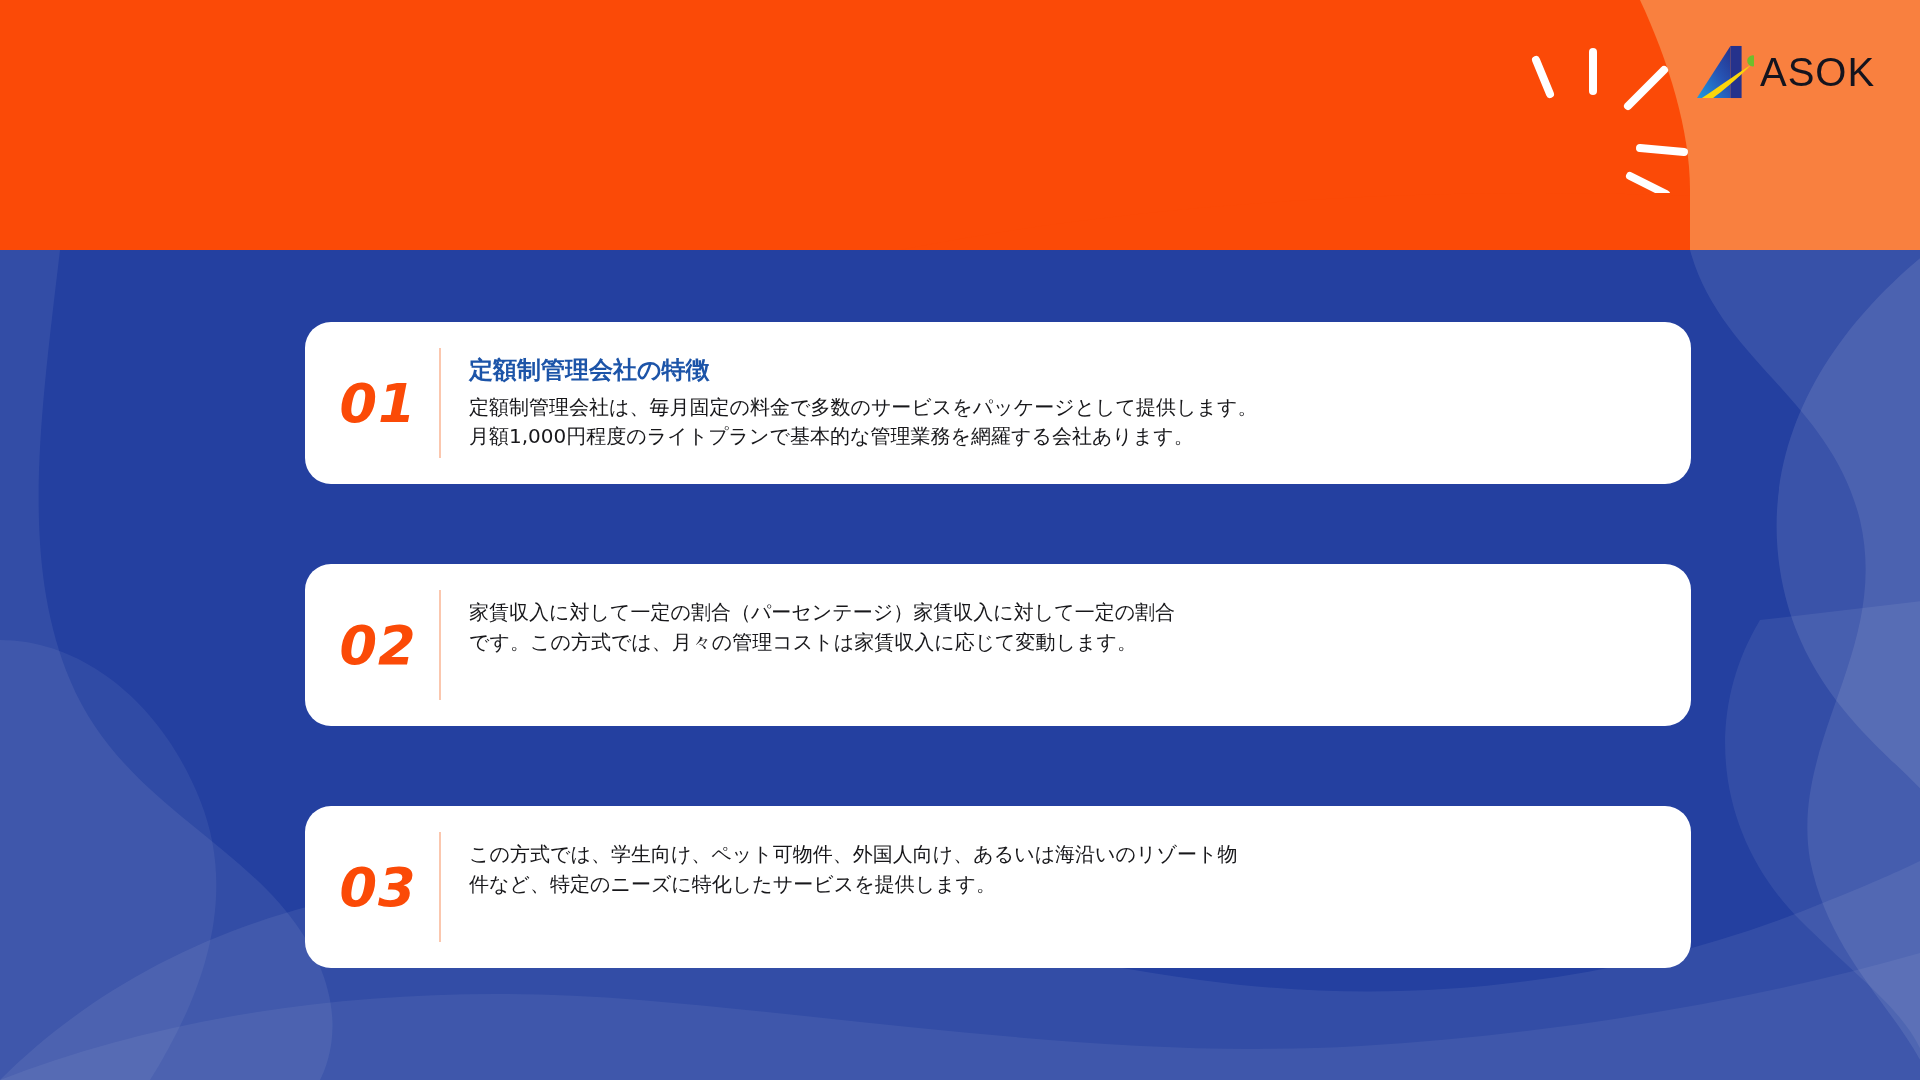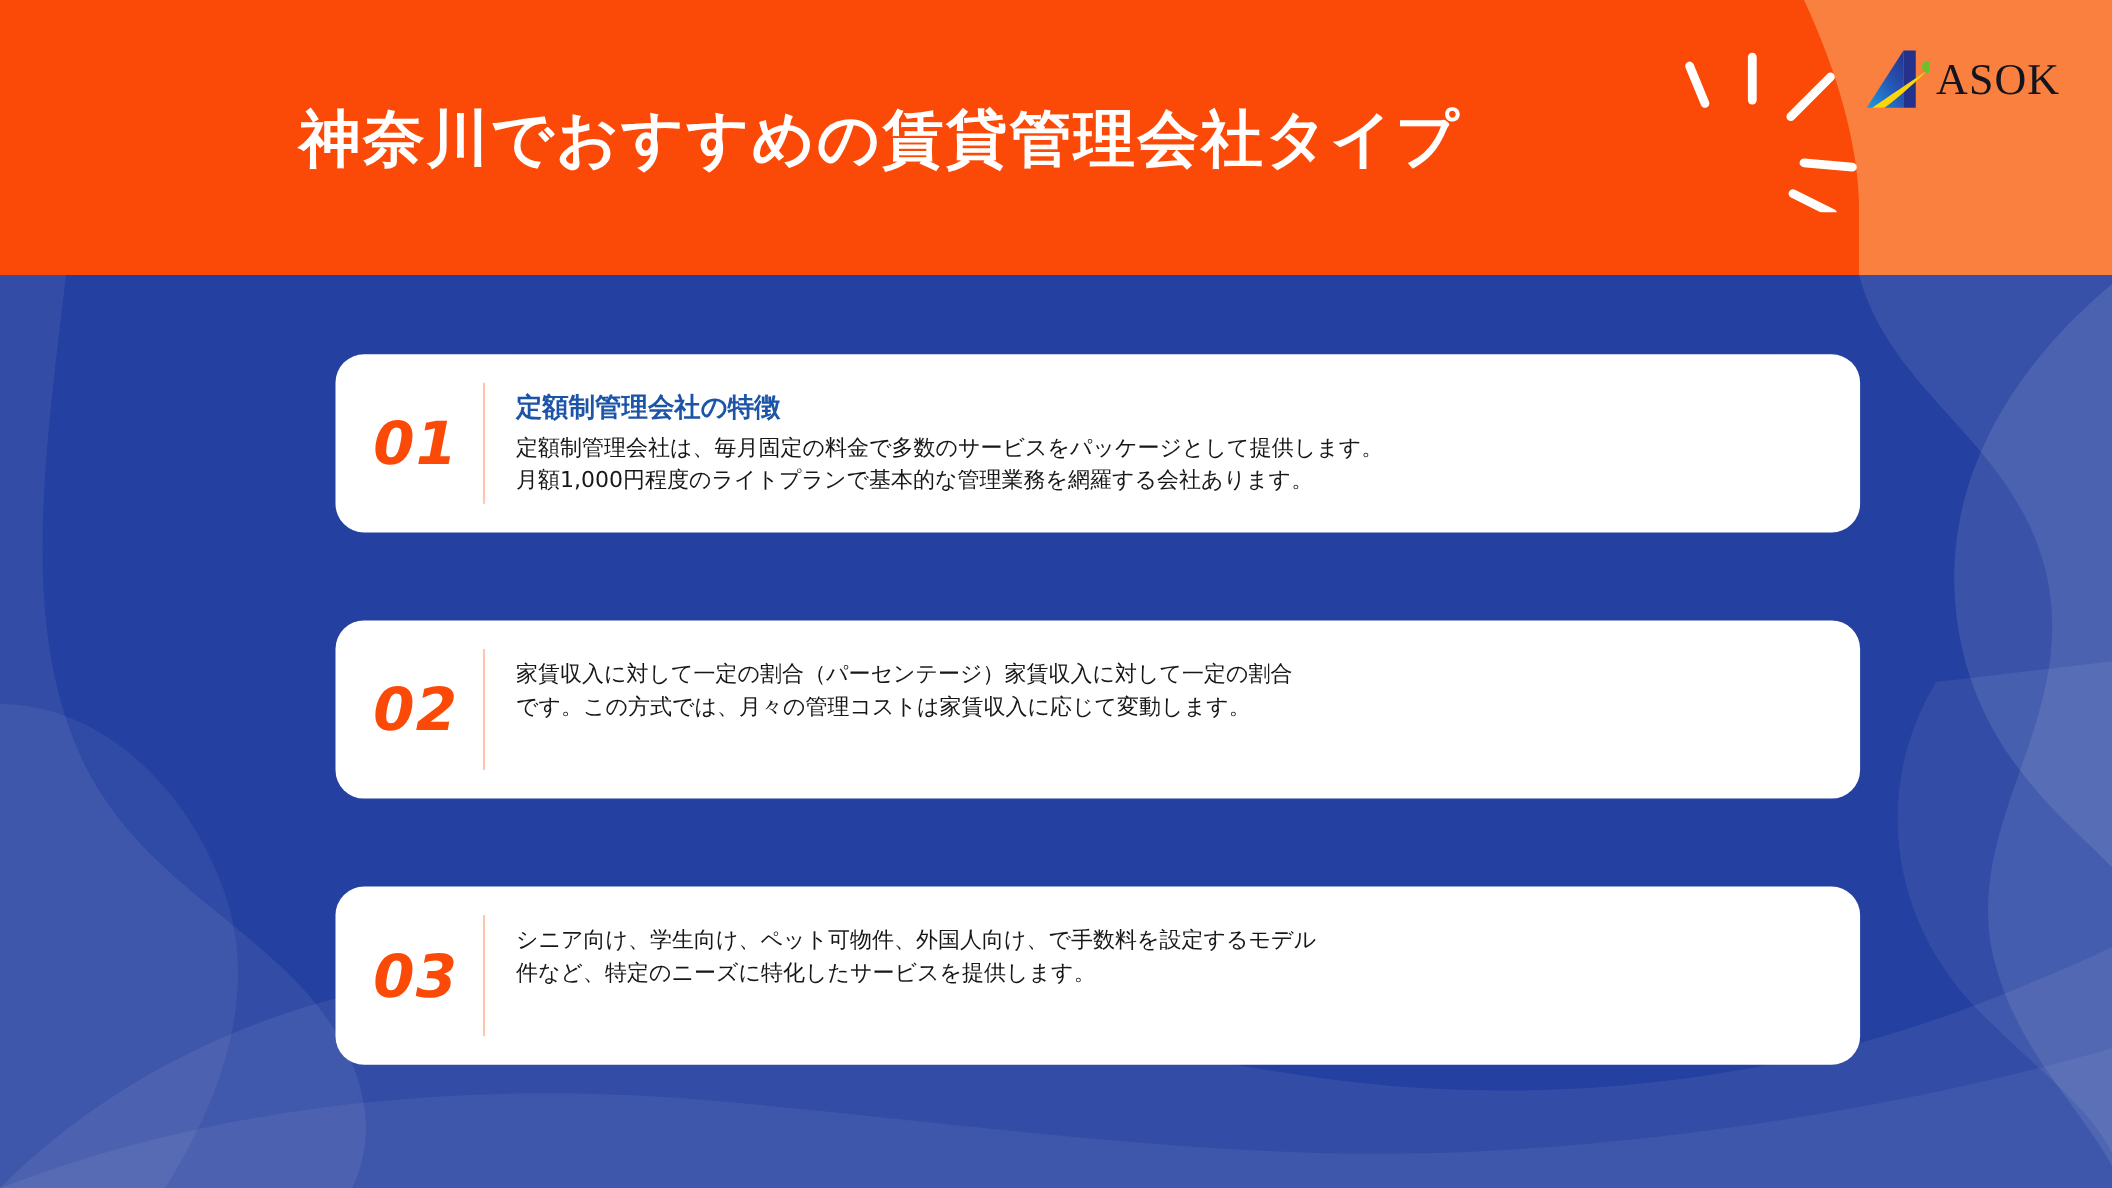--- a/index.html
+++ b/index.html
@@ -66,21 +66,21 @@
     align-items: center;
     gap: 6px;
   }
   .logo-mark {
     width: 62px;
     height: 62px;
     flex: 0 0 auto;
   }
   .logo-text {
     color: #14141e;
-    font-family: Liberation Serif, serif;
+    font-family: Liberation Sans, sans-serif;
     font-size: 40px;
     letter-spacing: 1px;
     line-height: 1;
   }
 
   
   .cards {
     position: absolute;
     left: 305px;
     top: 322px;
@@ -186,21 +186,20 @@
     <svg style="position:absolute;left:1500px;top:18px;width:200px;height:175px;" viewBox="0 0 200 175">
       <g stroke="#FFFFFF" stroke-width="8" stroke-linecap="round" fill="none">
         <line x1="36" y1="42" x2="50" y2="76"></line>
         <line x1="93" y1="34" x2="93" y2="73"></line>
         <line x1="164" y1="52" x2="128" y2="88"></line>
         <line x1="184" y1="134" x2="140" y2="130"></line>
         <line x1="166" y1="176" x2="130" y2="158"></line>
       </g>
     </svg>
 
-    <div class="header-title">神奈川でおすすめの賃貸管理会社タイプ</div>
 
     <div class="logo">
       <svg class="logo-mark" viewBox="0 0 100 100">
         <defs>
           <linearGradient id="aGrad" x1="0" y1="1" x2="1" y2="0">
             <stop offset="0%" stop-color="#1E9BE0"></stop>
             <stop offset="55%" stop-color="#2655B5"></stop>
             <stop offset="100%" stop-color="#25328C"></stop>
           </linearGradient>
         </defs>
@@ -235,19 +234,19 @@
       <div class="card-body">
         <div class="card-text">家賃収入に対して一定の割合（パーセンテージ）家賃収入に対して一定の割合
 です。この方式では、月々の管理コストは家賃収入に応じて変動します。</div>
       </div>
     </div>
 
     <div class="card">
       <div class="card-num">03</div>
       <div class="card-divider"></div>
       <div class="card-body">
-        <div class="card-text">シニア向け、学生向け、ペット可物件、外国人向け、で手数料を設定するモデル
+        <div class="card-text">この方式では、学生向け、ペット可物件、外国人向け、あるいは海沿いのリゾート物
 件など、特定のニーズに特化したサービスを提供します。</div>
       </div>
     </div>
 
   </div>
 </div>
 
 </body></html>

